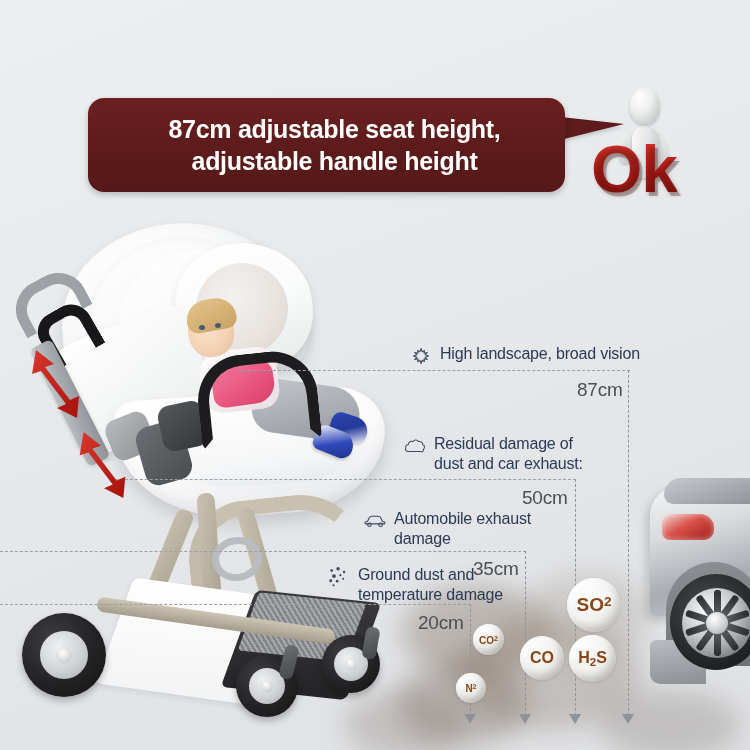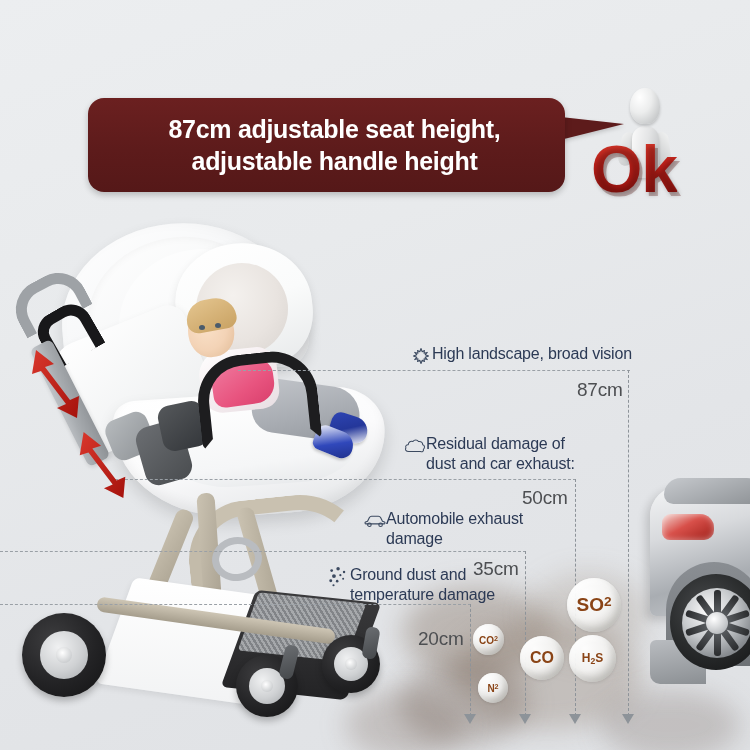--- a/index.html
+++ b/index.html
@@ -460,21 +460,21 @@
     color: #4d4f52;
     letter-spacing: -.2px;
     z-index: 28;
     white-space: nowrap;
   }
 
   .annot {
     position: absolute;
     display: flex;
     align-items: flex-start;
-    gap: 0;
+    gap: 8px;
     z-index: 30;
   }
   .annot-text {
     font-size: 16px;
     line-height: 20px;
     color: #2c3a55;
     letter-spacing: -.2px;
     white-space: pre-line;
   }
   .annot-icon {
@@ -619,21 +619,21 @@
   <div class="vline" style="left:525px; top:551px; height:165px;"></div>
   <div class="varrow" style="left:519px; top:714px;"></div>
 
   <div class="hline" style="left:0px; top:604px; width:471px;"></div>
   <div class="vline" style="left:470px; top:604px; height:112px;"></div>
   <div class="varrow" style="left:464px; top:714px;"></div>
 
   <div class="cm-label" style="left:577px; top:379px;">87cm</div>
   <div class="cm-label" style="left:522px; top:487px;">50cm</div>
   <div class="cm-label" style="left:473px; top:558px;">35cm</div>
-  <div class="cm-label" style="left:418px; top:612px;margin-top:16px;">20cm</div>
+  <div class="cm-label" style="left:418px; top:612px;">20cm</div>
 
   <div class="annot" style="left:410px; top:344px;">
     <span class="annot-icon">
       <svg width="18" height="18" viewBox="0 0 24 24" fill="none" stroke="#3c4a60" stroke-width="1.4" stroke-linejoin="round">
         <path d="M12 2 L13.6 6.4 L16.6 4.6 L16 8.2 L20.4 7.2 L17.6 10.2 L22 12 L17.6 13.8 L20.4 16.8 L16 15.8 L16.6 19.4 L13.6 17.6 L12 22 L10.4 17.6 L7.4 19.4 L8 15.8 L3.6 16.8 L6.4 13.8 L2 12 L6.4 10.2 L3.6 7.2 L8 8.2 L7.4 4.6 L10.4 6.4 Z"></path>
       </svg>
     </span>
     <span class="annot-text">High landscape, broad vision</span>
   </div>
 
@@ -673,30 +673,30 @@
         <circle cx="19.6" cy="13.4" r="2.1"></circle>
       </svg>
     </span>
     <span class="annot-text">Automobile exhaust
 damage</span>
   </div>
 
   <div class="bubble-chem" style="left:473px; top:624px; width:31px; height:31px; font-size:10px;">
     <span>CO<sup>2</sup></span>
   </div>
-  <div class="bubble-chem" style="left:478px; top:673px; width:30px; height:30px; font-size:10px;">
+  <div class="bubble-chem" style="left:456px; top:673px; width:30px; height:30px; font-size:10px;">
     <span>N<sup>2</sup></span>
   </div>
   <div class="bubble-chem" style="left:520px; top:636px; width:44px; height:44px; font-size:16px;">
     <span>CO</span>
   </div>
   <div class="bubble-chem" style="left:567px; top:578px; width:54px; height:54px; font-size:19px;">
     <span>SO<sup>2</sup></span>
   </div>
-  <div class="bubble-chem" style="left:569px; top:635px; width:47px; height:47px; font-size:12px;">
+  <div class="bubble-chem" style="left:569px; top:635px; width:47px; height:47px; font-size:16px;">
     <span>H<sub>2</sub>S</span>
   </div>
 
   <div id="bubble-tail"></div>
   <div id="bubble">
     <div class="line">87cm adjustable seat height,</div>
     <div class="line">adjustable handle height</div>
   </div>
 
   <div id="figure">

